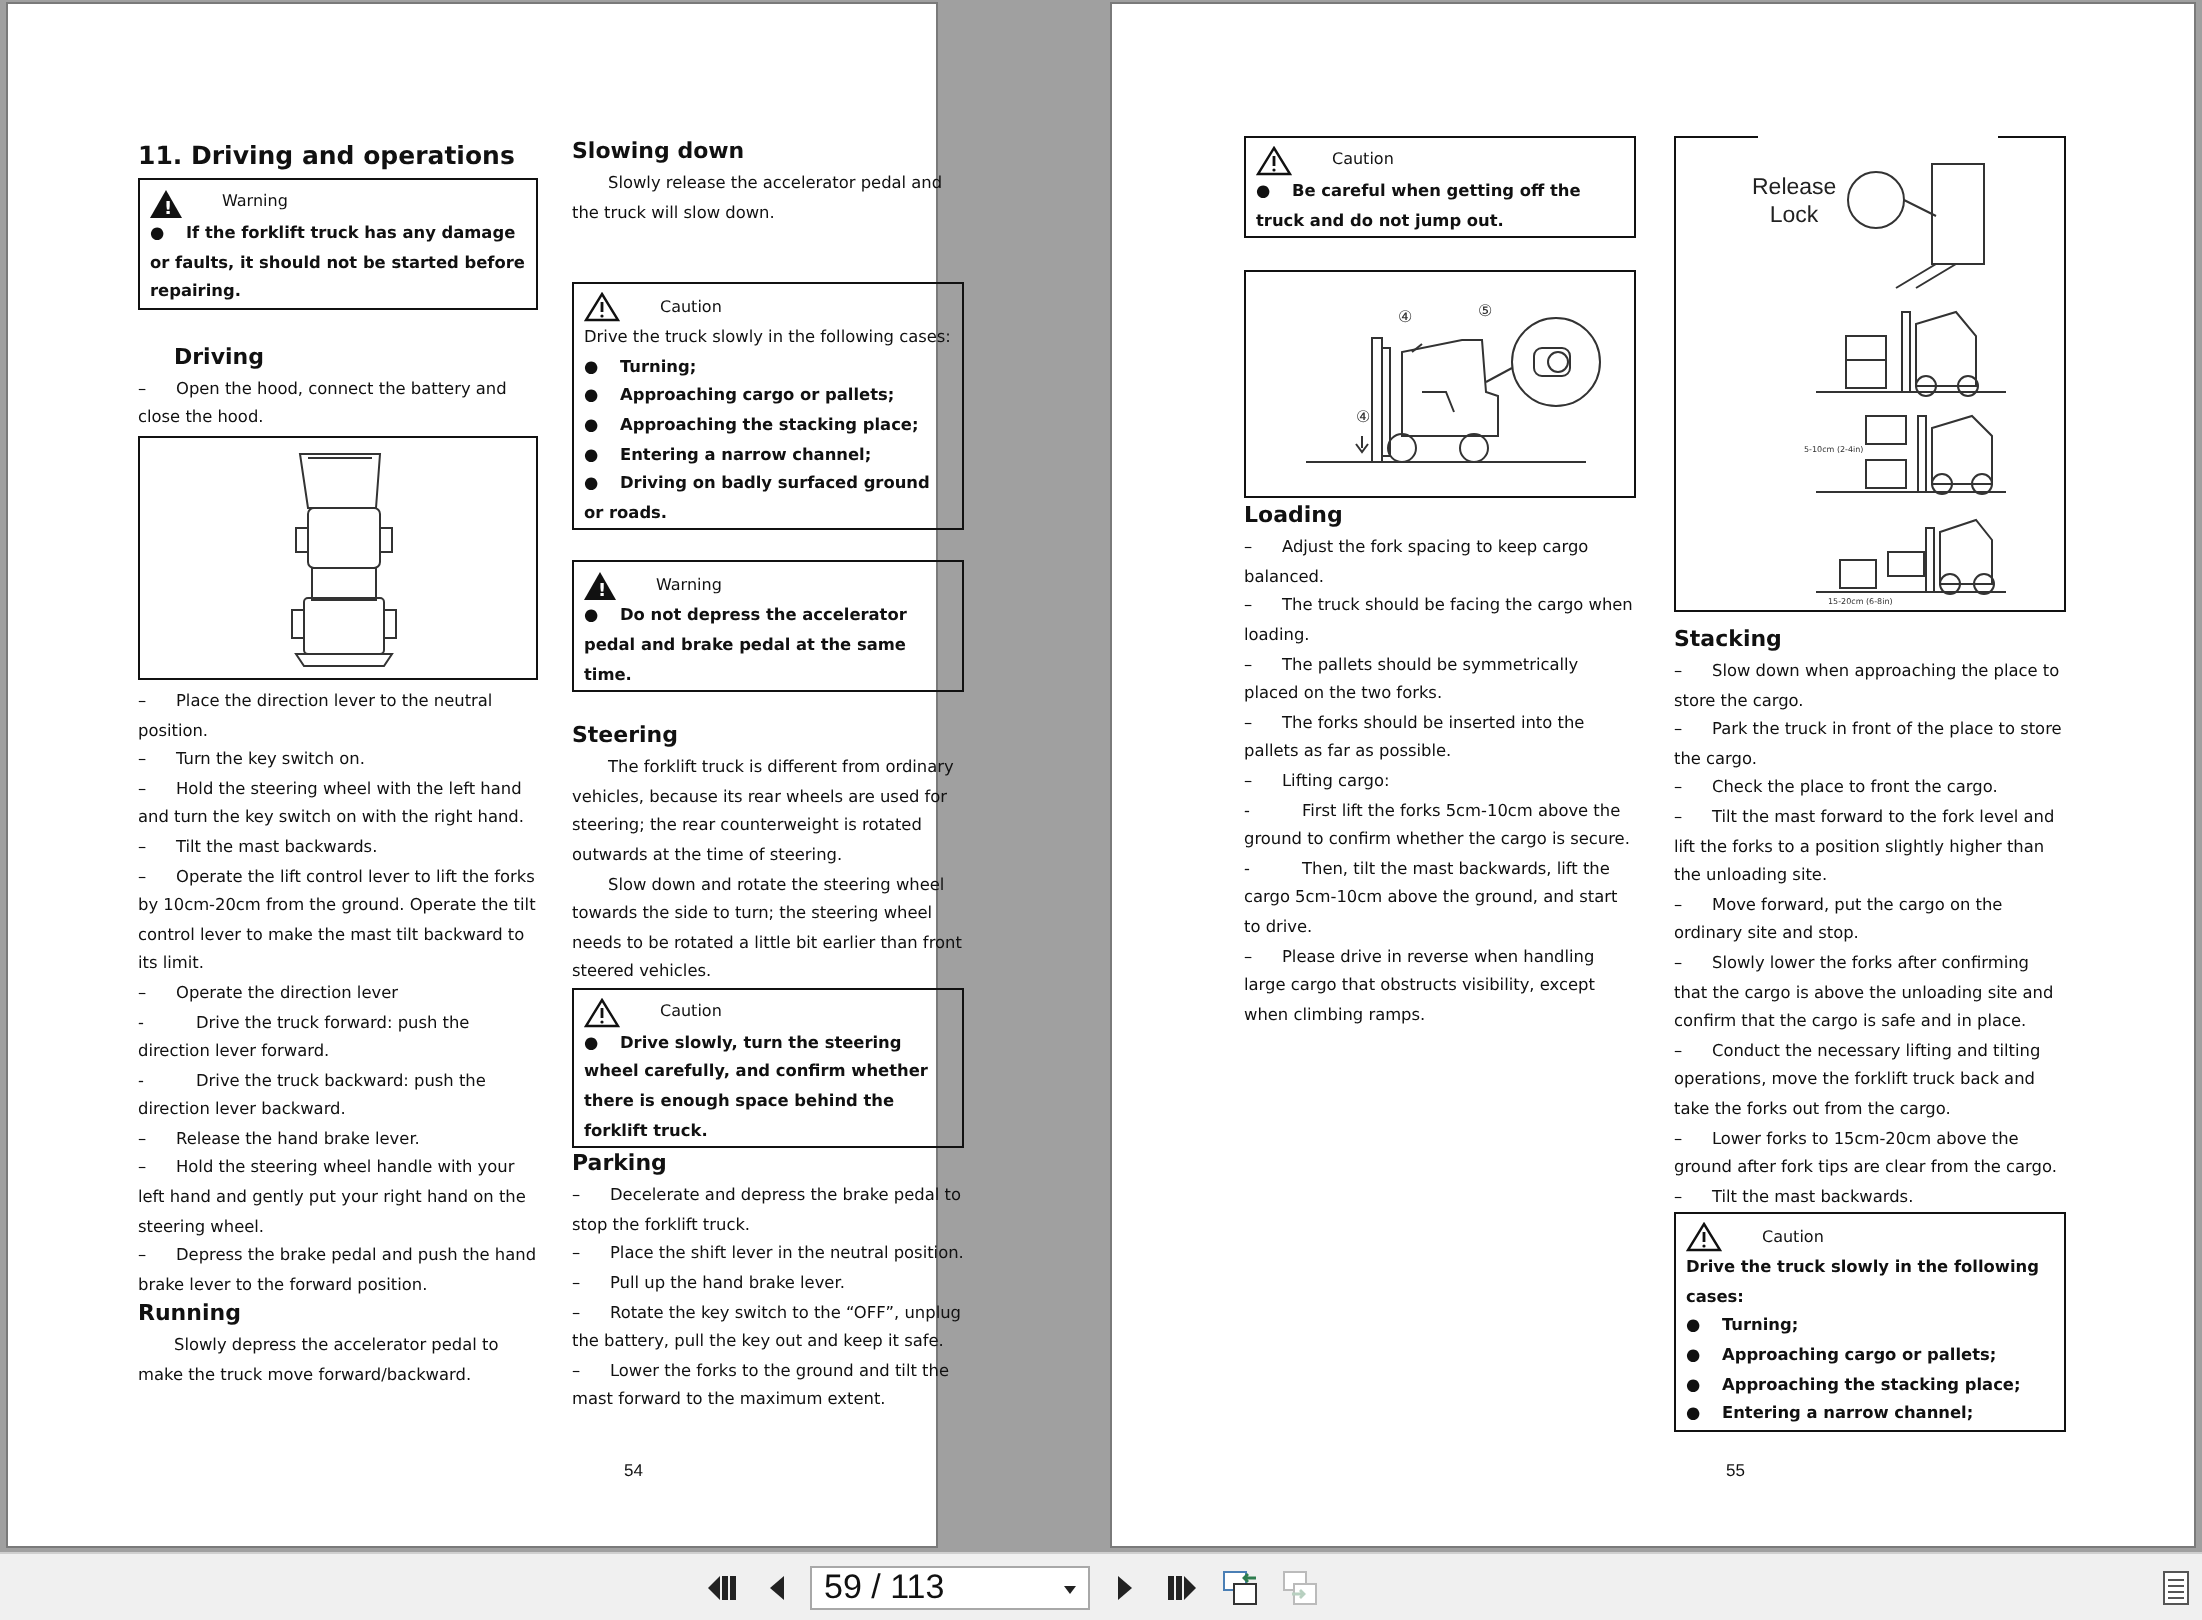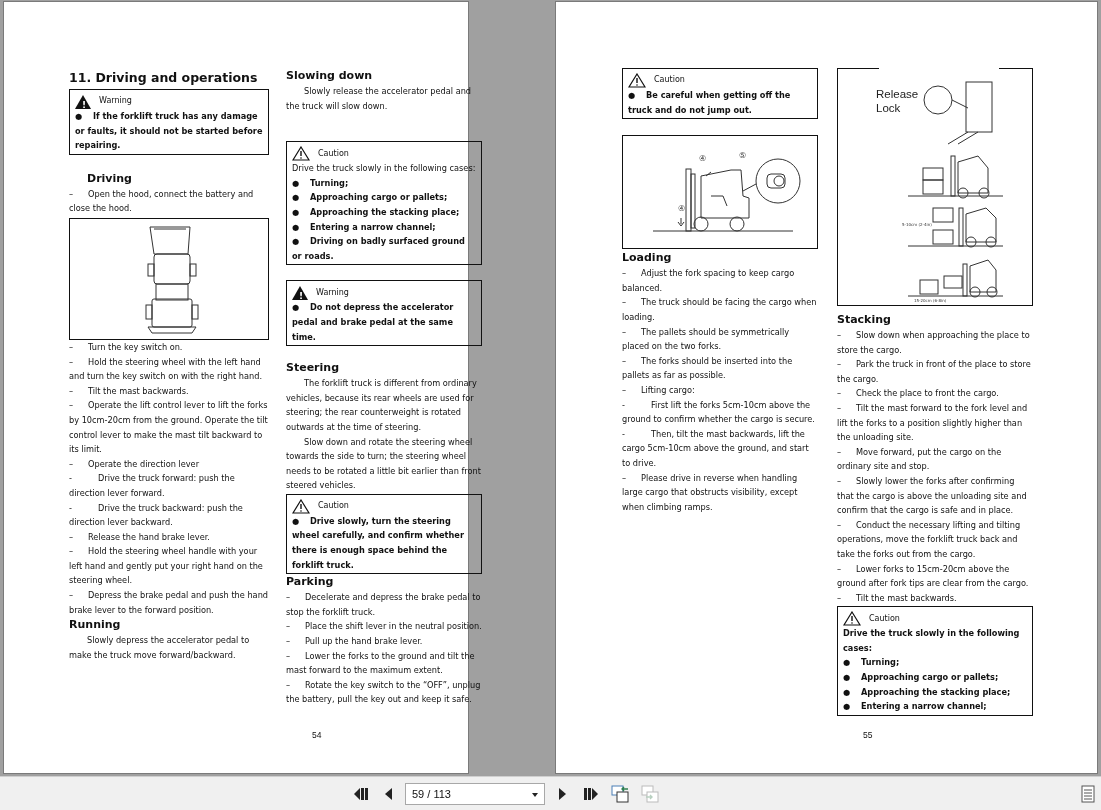--- a/index.html
+++ b/index.html
@@ -9,30 +9,30 @@
   #page-right{left:556px;width:541px;}
   .col{position:absolute;font-family:"DejaVu Sans",sans-serif;color:#111;font-size:8.2px;line-height:14.6px;}
   .h1{font-size:12.5px;font-weight:bold;line-height:18px;margin:0;}
   .h2{font-size:11px;font-weight:bold;line-height:16px;margin:0;}
   p{margin:0;}
   .ind{text-indent:18px;}
   .dash{position:relative;}
   .dash .m{display:inline-block;width:19px;}
   .sub .m{display:inline-block;width:29px;}
   .box{border:1px solid #111;padding:2px 5px 1px 5px;}
-  .box .ttl{display:flex;align-items:flex-end;gap:8px;height:17px;}
+  .box .ttl{display:flex;align-items:flex-end;gap:20px;height:17px;}
   .box .ttl span{font-size:8px;}
   .bul{font-weight:bold;}
   .bul .b{display:inline-block;width:18px;font-weight:normal;}
   .b-bold{font-weight:bold;}
   .tri-solid{width:0;height:0;border-left:8px solid transparent;border-right:8px solid transparent;border-bottom:14px solid #111;position:relative;}
   .pgnum{position:absolute;font-size:8.5px;font-family:"Liberation Sans",sans-serif;color:#111;padding-left:41px;}
   #toolbar{position:absolute;left:0;top:776px;width:1101px;height:34px;background:#f0f0f0;border-top:1px solid #cfcfcf;}
   .tb-btn{position:absolute;top:8px;height:18px;display:flex;align-items:center;justify-content:center;cursor:pointer;}
-  #page-select{position:absolute;left:405px;top:6px;width:140px;height:22px;background:#fff;border:1px solid #a8a8a8;box-sizing:border-box;font-size:11px;line-height:20px;padding-left:6px;color:#111;}
+  #page-select{position:absolute;left:405px;top:6px;width:140px;height:22px;background:#fff;border:1px solid #a8a8a8;box-sizing:border-box;font-size:17px;line-height:20px;padding-left:6px;color:#111;}
   #page-select .arrow{position:absolute;right:6px;top:9px;width:0;height:0;border-left:3px solid transparent;border-right:3px solid transparent;border-top:4px solid #222;}
 </style>
 </head>
 <body>
 
 <div class="page" id="page-left">
 
   <div class="col" style="left:65px;top:67px;width:200px;">
     <div class="h1">11. Driving and operations</div>
     <div class="box" style="margin-top:2px;">
@@ -55,20 +55,21 @@
           <rect x="78" y="45" width="6" height="12"></rect>
           <rect x="120" y="45" width="6" height="12"></rect>
           <rect x="86" y="65" width="32" height="16"></rect>
           <rect x="82" y="80" width="40" height="28" rx="2"></rect>
           <rect x="76" y="86" width="6" height="14"></rect>
           <rect x="122" y="86" width="6" height="14"></rect>
           <path d="M78 108 L126 108 L122 114 L82 114 Z"></path>
         </g>
       </svg>
     </div>
+    <p class="dash" style="margin-top:3px;"><span class="m">–</span><span>Place the direction lever to the neutral position.</span></p>
     <p class="dash"><span class="m">–</span><span>Turn the key switch on.</span></p>
     <p class="dash"><span class="m">–</span><span>Hold the steering wheel with the left hand and turn the key switch on with the right hand.</span></p>
     <p class="dash"><span class="m">–</span><span>Tilt the mast backwards.</span></p>
     <p class="dash"><span class="m">–</span><span>Operate the lift control lever to lift the forks by 10cm-20cm from the ground. Operate the tilt control lever to make the mast tilt backward to its limit.</span></p>
     <p class="dash"><span class="m">–</span><span>Operate the direction lever</span></p>
     <p class="sub"><span class="m">-</span><span>Drive the truck forward: push the direction lever forward.</span></p>
     <p class="sub"><span class="m">-</span><span>Drive the truck backward: push the direction lever backward.</span></p>
     <p class="dash"><span class="m">–</span><span>Release the hand brake lever.</span></p>
     <p class="dash"><span class="m">–</span><span>Hold the steering wheel handle with your left hand and gently put your right hand on the steering wheel.</span></p>
     <p class="dash"><span class="m">–</span><span>Depress the brake pedal and push the hand brake lever to the forward position.</span></p>
@@ -120,22 +121,22 @@
           </svg>
         <span>Caution</span>
       </div>
       <p class="bul"><span class="b">●</span><span>Drive slowly, turn the steering wheel carefully, and confirm whether there is enough space behind the forklift truck.</span></p>
     </div>
 
     <div class="h2">Parking</div>
     <p class="dash"><span class="m">–</span><span>Decelerate and depress the brake pedal to stop the forklift truck.</span></p>
     <p class="dash"><span class="m">–</span><span>Place the shift lever in the neutral position.</span></p>
     <p class="dash"><span class="m">–</span><span>Pull up the hand brake lever.</span></p>
+    <p class="dash"><span class="m">–</span><span>Rotate the key switch to the “OFF”, unplug the battery, pull the key out and keep it safe.</span></p>
     <p class="dash"><span class="m">–</span><span>Lower the forks to the ground and tilt the mast forward to the maximum extent.</span></p>
-    <p class="dash"><span class="m">–</span><span>Rotate the key switch to the “OFF”, unplug the battery, pull the key out and keep it safe.</span></p>
   </div>
 
   <div class="pgnum" style="left:267px;top:728px;">54</div>
 </div>
 
 <div class="page" id="page-right">
 
   <div class="col" style="left:66px;top:66px;width:196px;">
     <div class="box">
       <div class="ttl">
@@ -180,21 +181,21 @@
     <p class="dash"><span class="m">–</span><span>Lifting cargo:</span></p>
     <p class="sub"><span class="m">-</span><span>First lift the forks 5cm-10cm above the ground to confirm whether the cargo is secure.</span></p>
     <p class="sub"><span class="m">-</span><span>Then, tilt the mast backwards, lift the cargo 5cm-10cm above the ground, and start to drive.</span></p>
     <p class="dash"><span class="m">–</span><span>Please drive in reverse when handling large cargo that obstructs visibility, except when climbing ramps.</span></p>
   </div>
 
   <div class="col" style="left:281px;top:66px;width:196px;">
     <div style="height:237px;border:1px solid #111;border-top:none;position:relative;">
       <div style="position:absolute;left:-1px;top:0;width:42px;border-top:1px solid #111;"></div>
       <div style="position:absolute;right:-1px;top:0;width:34px;border-top:1px solid #111;"></div>
-      <div style="position:absolute;left:38px;top:19px;font-family:'Liberation Sans',sans-serif;font-size:11.5px;line-height:14px;text-align:left;width:42px;color:#222;">
+      <div style="position:absolute;left:38px;top:19px;font-family:'Liberation Sans',sans-serif;font-size:11.5px;line-height:14px;text-align:center;width:42px;color:#222;">
         <div>Release</div>
         <div>Lock</div>
       </div>
       <svg width="196" height="237" viewBox="0 0 196 237" style="position:absolute;left:0;top:0;">
         <g fill="none" stroke="#333" stroke-width="1">
           <circle cx="100" cy="32" r="14"></circle>
           <line x1="114" y1="32" x2="130" y2="40"></line>
           <rect x="128" y="14" width="26" height="50"></rect>
           <path d="M130 64 L110 76 M140 64 L120 76"></path>
 

